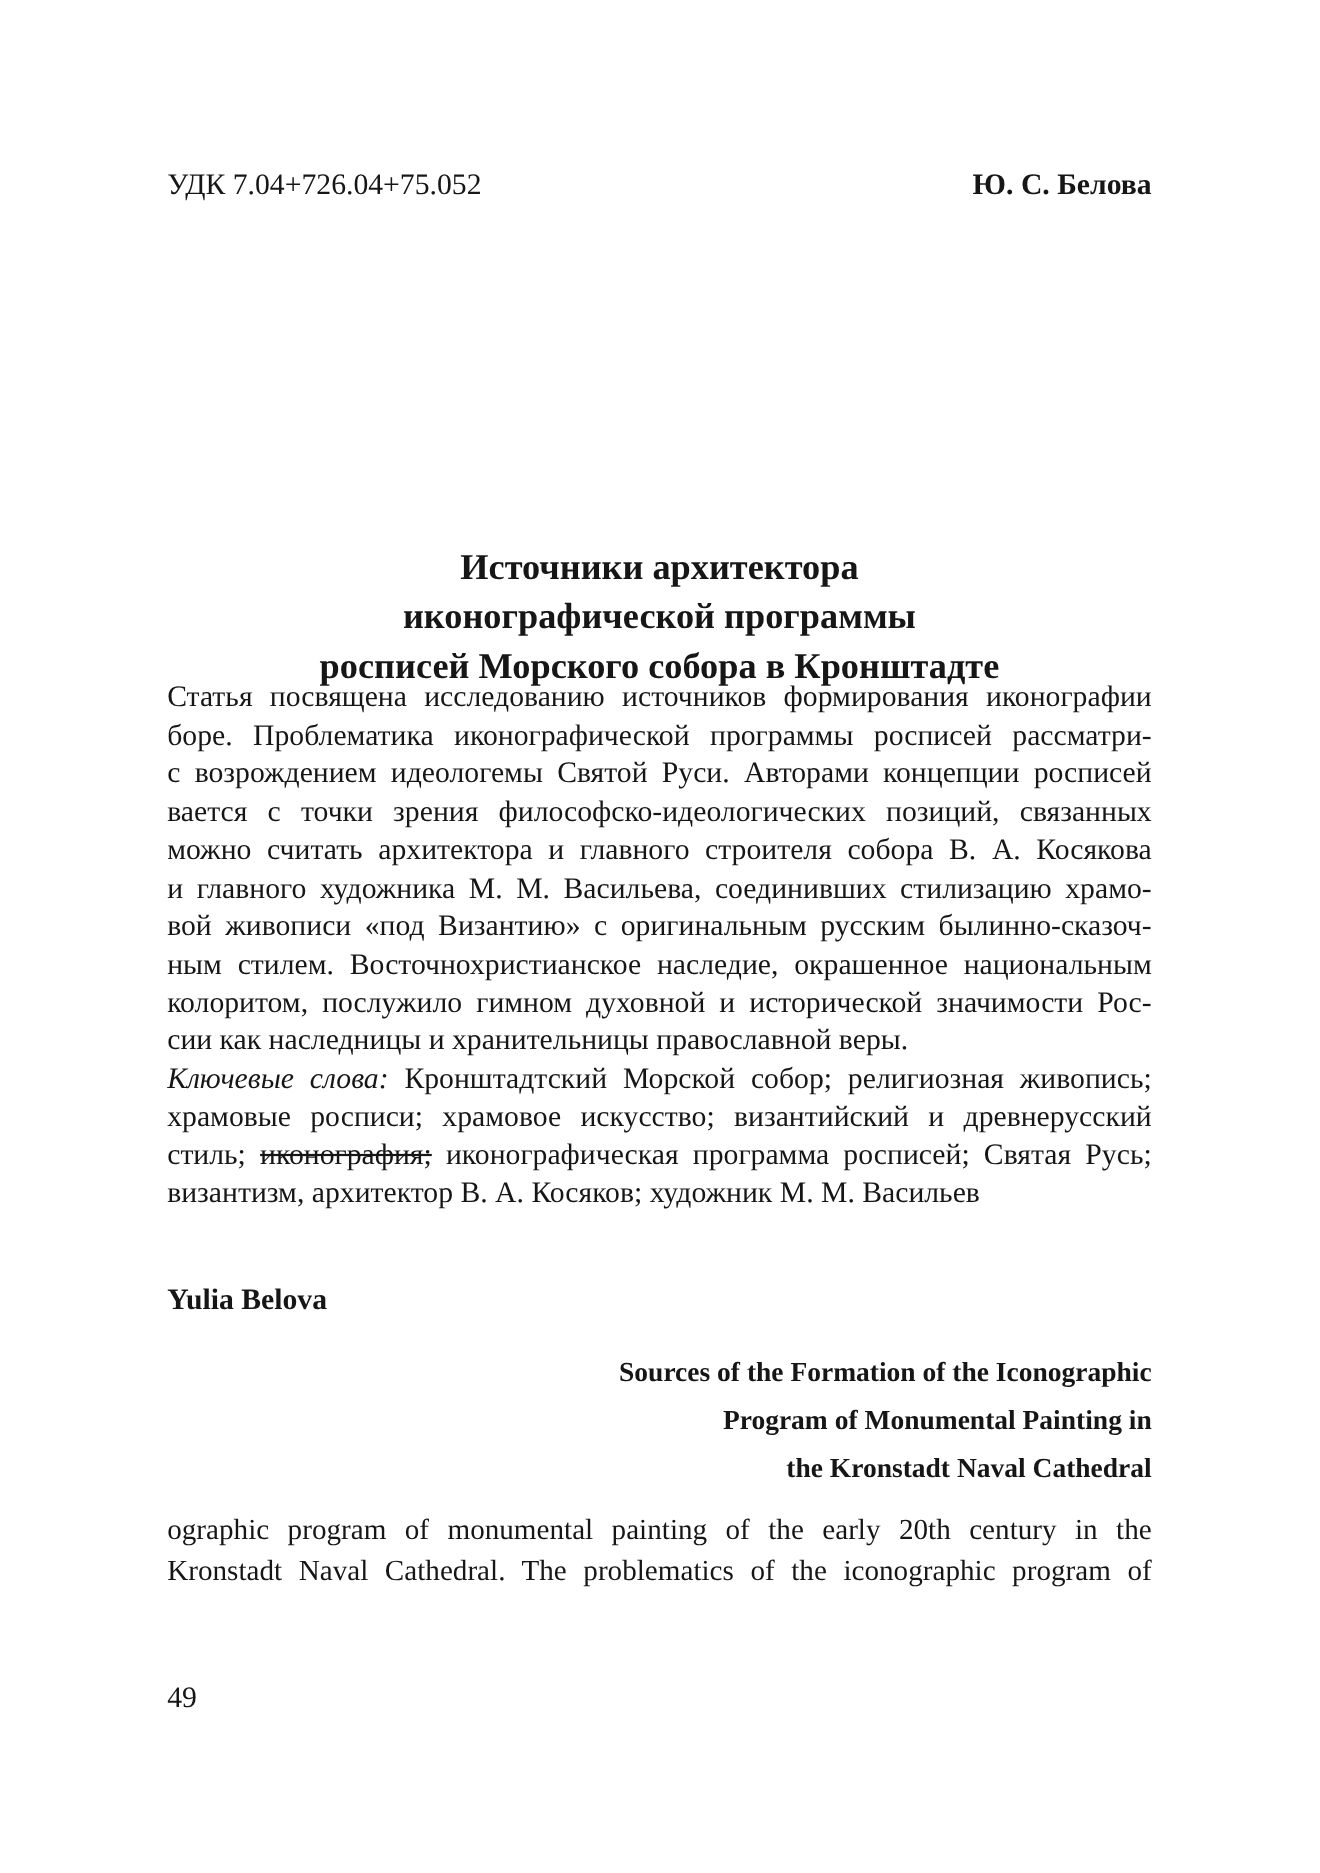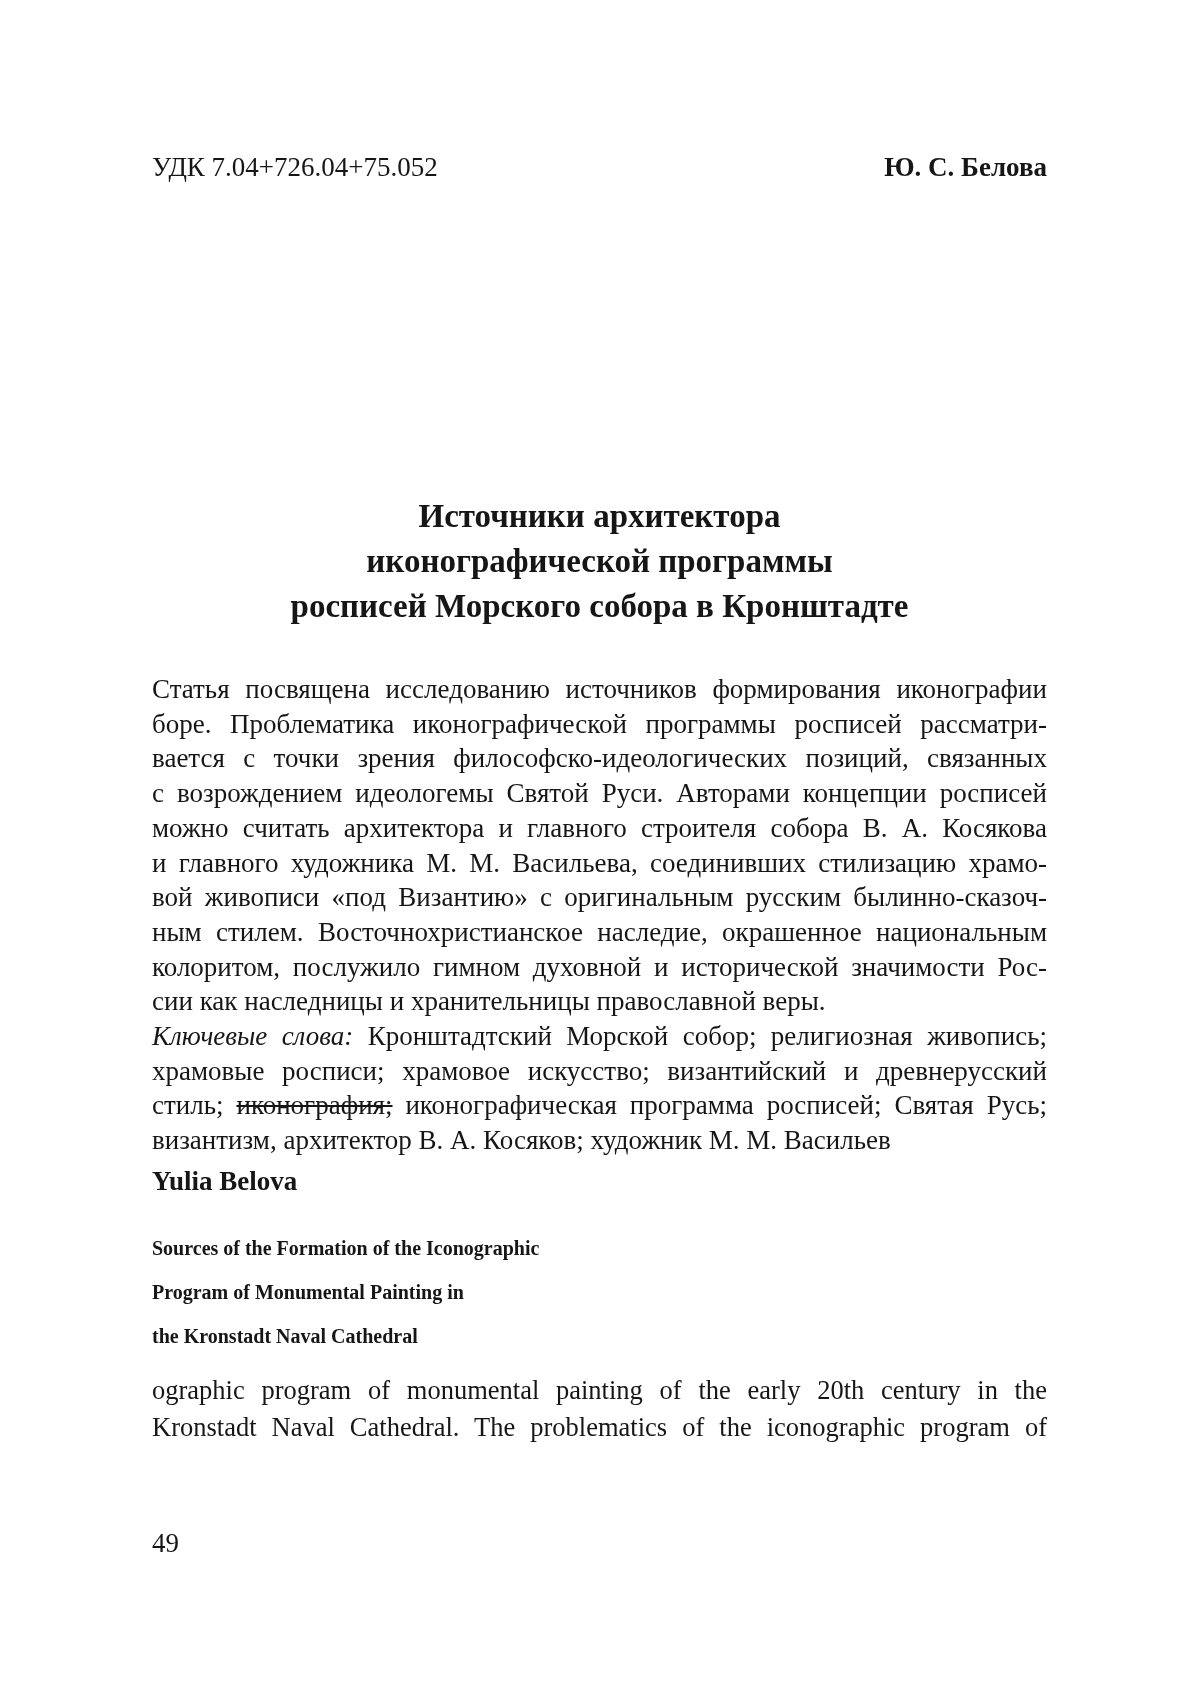--- a/index.html
+++ b/index.html
@@ -35,21 +35,21 @@
     left: 152px;
     width: 895px;
     margin: 0;
     text-align: center;
     font-size: 33px;
     font-weight: bold;
     line-height: 45px;
   }
   .ru-abstract {
     position: absolute;
-    top: 672px;
+    top: 616px;
     left: 152px;
     width: 895px;
     font-size: 27px;
     line-height: 34.7px;
   }
   .en-author {
     position: absolute;
     top: 1164px;
     left: 152px;
     width: 895px;
@@ -57,22 +57,22 @@
     font-size: 27px;
     font-weight: bold;
     line-height: 34px;
   }
   .en-title {
     position: absolute;
     top: 1226px;
     left: 152px;
     width: 895px;
     margin: 0;
-    text-align: left;
-    font-size: 20px;
+    text-align: right;
+    font-size: 25px;
     font-weight: bold;
     line-height: 44px;
   }
   .en-abstract {
     position: absolute;
     top: 1372px;
     left: 152px;
     width: 895px;
     font-size: 26.5px;
     line-height: 37.4px;
@@ -104,22 +104,22 @@
 
   <h1 class="ru-title">
       <div class="line"><span>Источники архитектора</span></div>
       <div class="line"><span>иконографической программы</span></div>
       <div class="line"><span>росписей Морского собора в Кронштадте</span></div>
     </h1>
 
   <section class="ru-abstract">
       <div class="line just"><span>Статья посвящена исследованию источников формирования иконографии</span></div>
       <div class="line just"><span>боре. Проблематика иконографической программы росписей рассматри-</span></div>
+      <div class="line just"><span>с возрождением идеологемы Святой Руси. Авторами концепции росписей</span></div>
       <div class="line just"><span>вается с точки зрения философско-идеологических позиций, связанных</span></div>
-      <div class="line just"><span>с возрождением идеологемы Святой Руси. Авторами концепции росписей</span></div>
       <div class="line just"><span>можно считать архитектора и главного строителя собора В. А. Косякова</span></div>
       <div class="line just"><span>и главного художника М. М. Васильева, соединивших стилизацию храмо-</span></div>
       <div class="line just"><span>вой живописи «под Византию» с оригинальным русским былинно-сказоч-</span></div>
       <div class="line just"><span>ным стилем. Восточнохристианское наследие, окрашенное национальным</span></div>
       <div class="line just"><span>колоритом, послужило гимном духовной и исторической значимости Рос-</span></div>
       <div class="line"><span>сии как наследницы и хранительницы православной веры.</span></div>
       <div class="line just"><span class="italic">Ключевые слова: </span><span>Кронштадтский Морской собор; религиозная живопись;</span></div>
       <div class="line just"><span>храмовые росписи; храмовое искусство; византийский и древнерусский</span></div>
       <div class="line just"><span>стиль; </span><span class="strike">иконография;</span><span> иконографическая программа росписей; Святая Русь;</span></div>
       <div class="line"><span>византизм, архитектор В. А. Косяков; художник М. М. Васильев</span></div>

